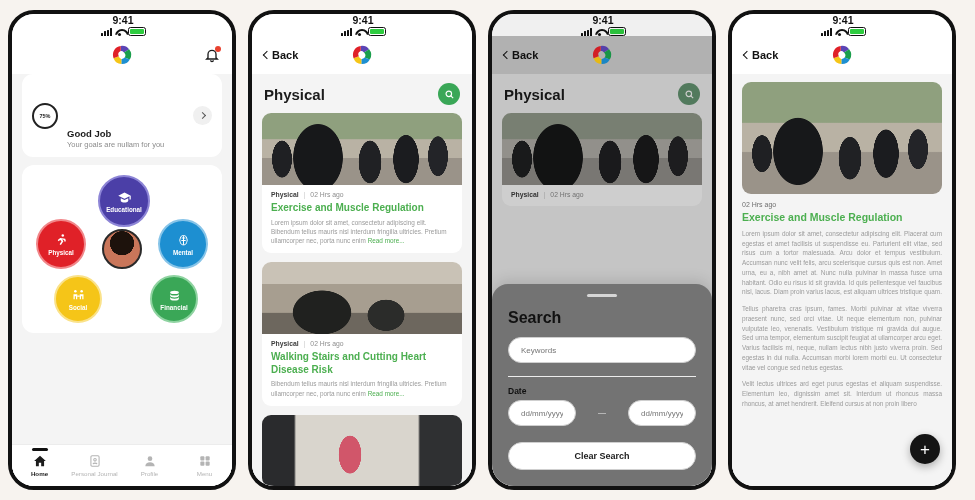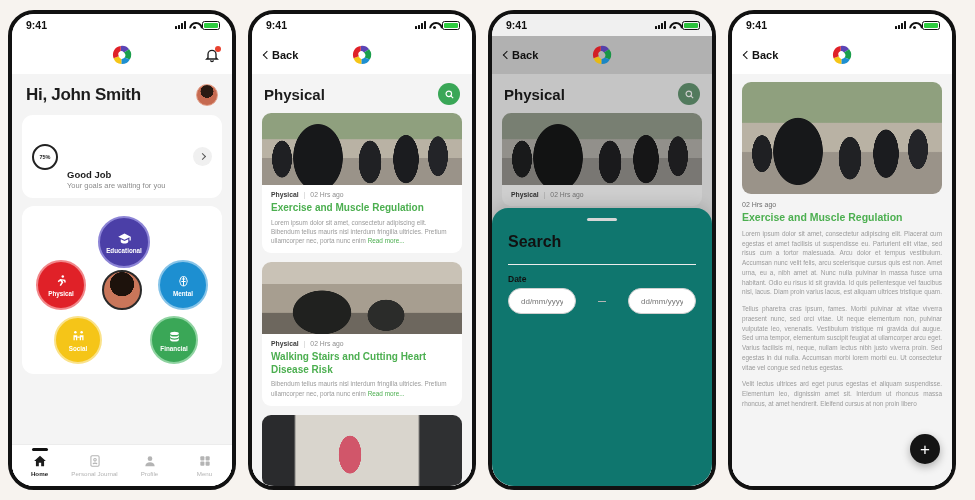--- a/index.html
+++ b/index.html
@@ -21,21 +21,21 @@
     border-radius: 26px;
     overflow: hidden;
     flex: 0 0 auto;
   }
   .screen { position: absolute; inset: 0; overflow: hidden; background: #fff; }
 
   
   .statusbar {
     height: 22px; display: flex; align-items: center;
     justify-content: space-between; padding: 0 12px 0 14px;
-    font-size: 10.5px; font-weight: bold; color: #111;
+    font-size: 10.5px; font-weight: bold; color: #111; flex-direction: column;
   }
   .status-right { display: flex; align-items: center; gap: 3px; }
   .bars { display: flex; align-items: flex-end; gap: 1px; height: 8px; }
   .bars i { display:block; width: 2px; background: #111; border-radius: .5px; }
   .bars i:nth-child(1){height:3px} .bars i:nth-child(2){height:4.5px}
   .bars i:nth-child(3){height:6px} .bars i:nth-child(4){height:8px}
   .wifi { width: 10px; height: 8px; position: relative; }
   .wifi::before{
     content:""; position:absolute; left:0; top:1px; width:10px; height:10px;
     border:2px solid #111; border-radius:50%;
@@ -154,22 +154,22 @@
   .meta { font-size: 6.8px; color:#3d3d3d; font-weight:bold; display:flex; gap:5px; align-items:center; }
   .meta .sep { color:#c8c8c8; font-weight:normal; }
   .meta .ago { color:#8e8e8e; font-weight:normal; }
   .art-title { font-size: 10px; font-weight:bold; color:#4caf50; margin: 4px 0 3px; line-height:1.25; }
   .art-ex { font-size: 6.4px; color:#9b9b9b; line-height:1.45; }
   .readmore { color:#4caf50; }
 
   
   .scrim { position:absolute; inset:0; background: rgba(0,0,0,.06); }
   .sheet {
-    position:absolute; left:0; right:0; bottom:0; height: 278px;
-    background:#0f766e; border-radius: 16px 16px 0 0; padding: 10px 16px 0;
+    position:absolute; left:0; right:0; bottom:0; height: 202px;
+    background:#737373; border-radius: 16px 16px 0 0; padding: 10px 16px 0;
     box-shadow: 0 -4px 14px rgba(0,0,0,.12);
   }
   .grabber { width:30px;height:3px;background:#d6d6d6;border-radius:2px;margin:0 auto 12px; }
   .sheet-title { font-size:16px; font-weight:bold; color:#111; margin-bottom:10px; }
   .inp {
     width:100%; height: 26px; border:1px solid #cfcfcf; border-radius: 14px;
     padding: 0 12px; font-size: 8px; color:#9a9a9a; font-family:"Liberation Sans",sans-serif;
     background:#fff; outline:none;
   }
   .divider { height:1px; background:#ececec; margin: 13px 0 9px; }
@@ -236,30 +236,26 @@
       <span class="bell">
         <svg viewBox="0 0 24 24" fill="none" stroke="#1c1c1c" stroke-width="2">
               <path d="M18 16v-5a6 6 0 1 0-12 0v5l-2 2h16z"></path>
               <path d="M10 20a2 2 0 0 0 4 0"></path>
             </svg>
         <span class="dot"></span>
       </span>
     </div>
 
     <div class="home-body">
-      <div class="greet-row">
-        <div class="greet">Hi, John Smith</div>
-        <div class="avatar"></div>
-      </div>
 
       <div class="card-row">
         <div class="ring">75%</div>
         <div class="card-txt">
           <div class="card-t">Good Job</div>
-          <div class="card-s">Your goals are waiting for you</div>
+          <div class="card-s">Your goals are nullam for you</div>
         </div>
         <div class="arrow-btn">
               <i class="chev-r"></i>
             </div>
       </div>
 
 
       <div class="bubble-card">
         <div class="bub" style="width:52px;height:52px;left:76px;top:10px;background:#4b3fa7;border:2px solid #8d85d6;">
           <svg viewBox="0 0 24 24" fill="#fff">
@@ -476,27 +472,29 @@
             <span class="ago">02 Hrs ago</span>
           </div>
         </div>
       </div>
     </div>
     <div class="scrim"></div>
 
     <div class="sheet">
       <div class="grabber"></div>
       <div class="sheet-title">Search</div>
+      <input class="inp" placeholder="Keywords" style="">
       <div class="divider"></div>
       <div class="lbl-d">Date</div>
       <div class="date-row">
         <input class="inp" placeholder="dd/mm/yyyy" style="">
         <span class="dash"></span>
         <input class="inp" placeholder="dd/mm/yyyy" style="">
       </div>
+      <div class="btn btn-out">Clear Search</div>
     </div>
    </div>
   </div>
 
   <div class="phone">
    <div class="screen">
 
     <div class="statusbar">
       <span>9:41</span>
       <span class="status-right">

